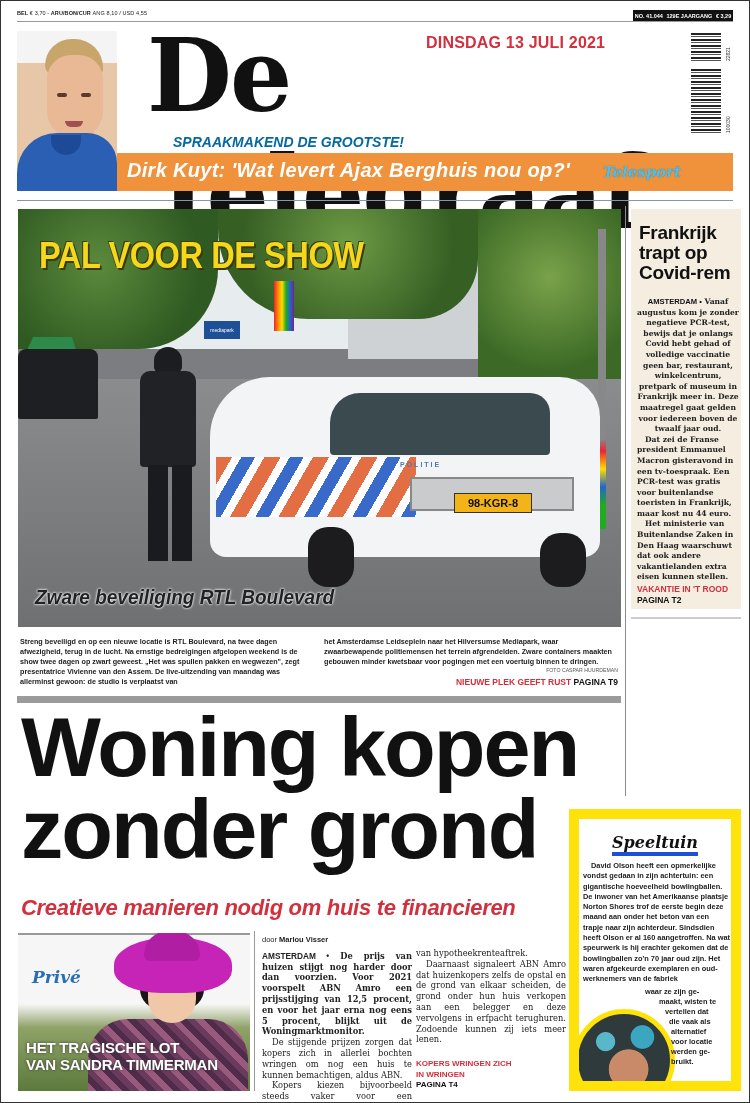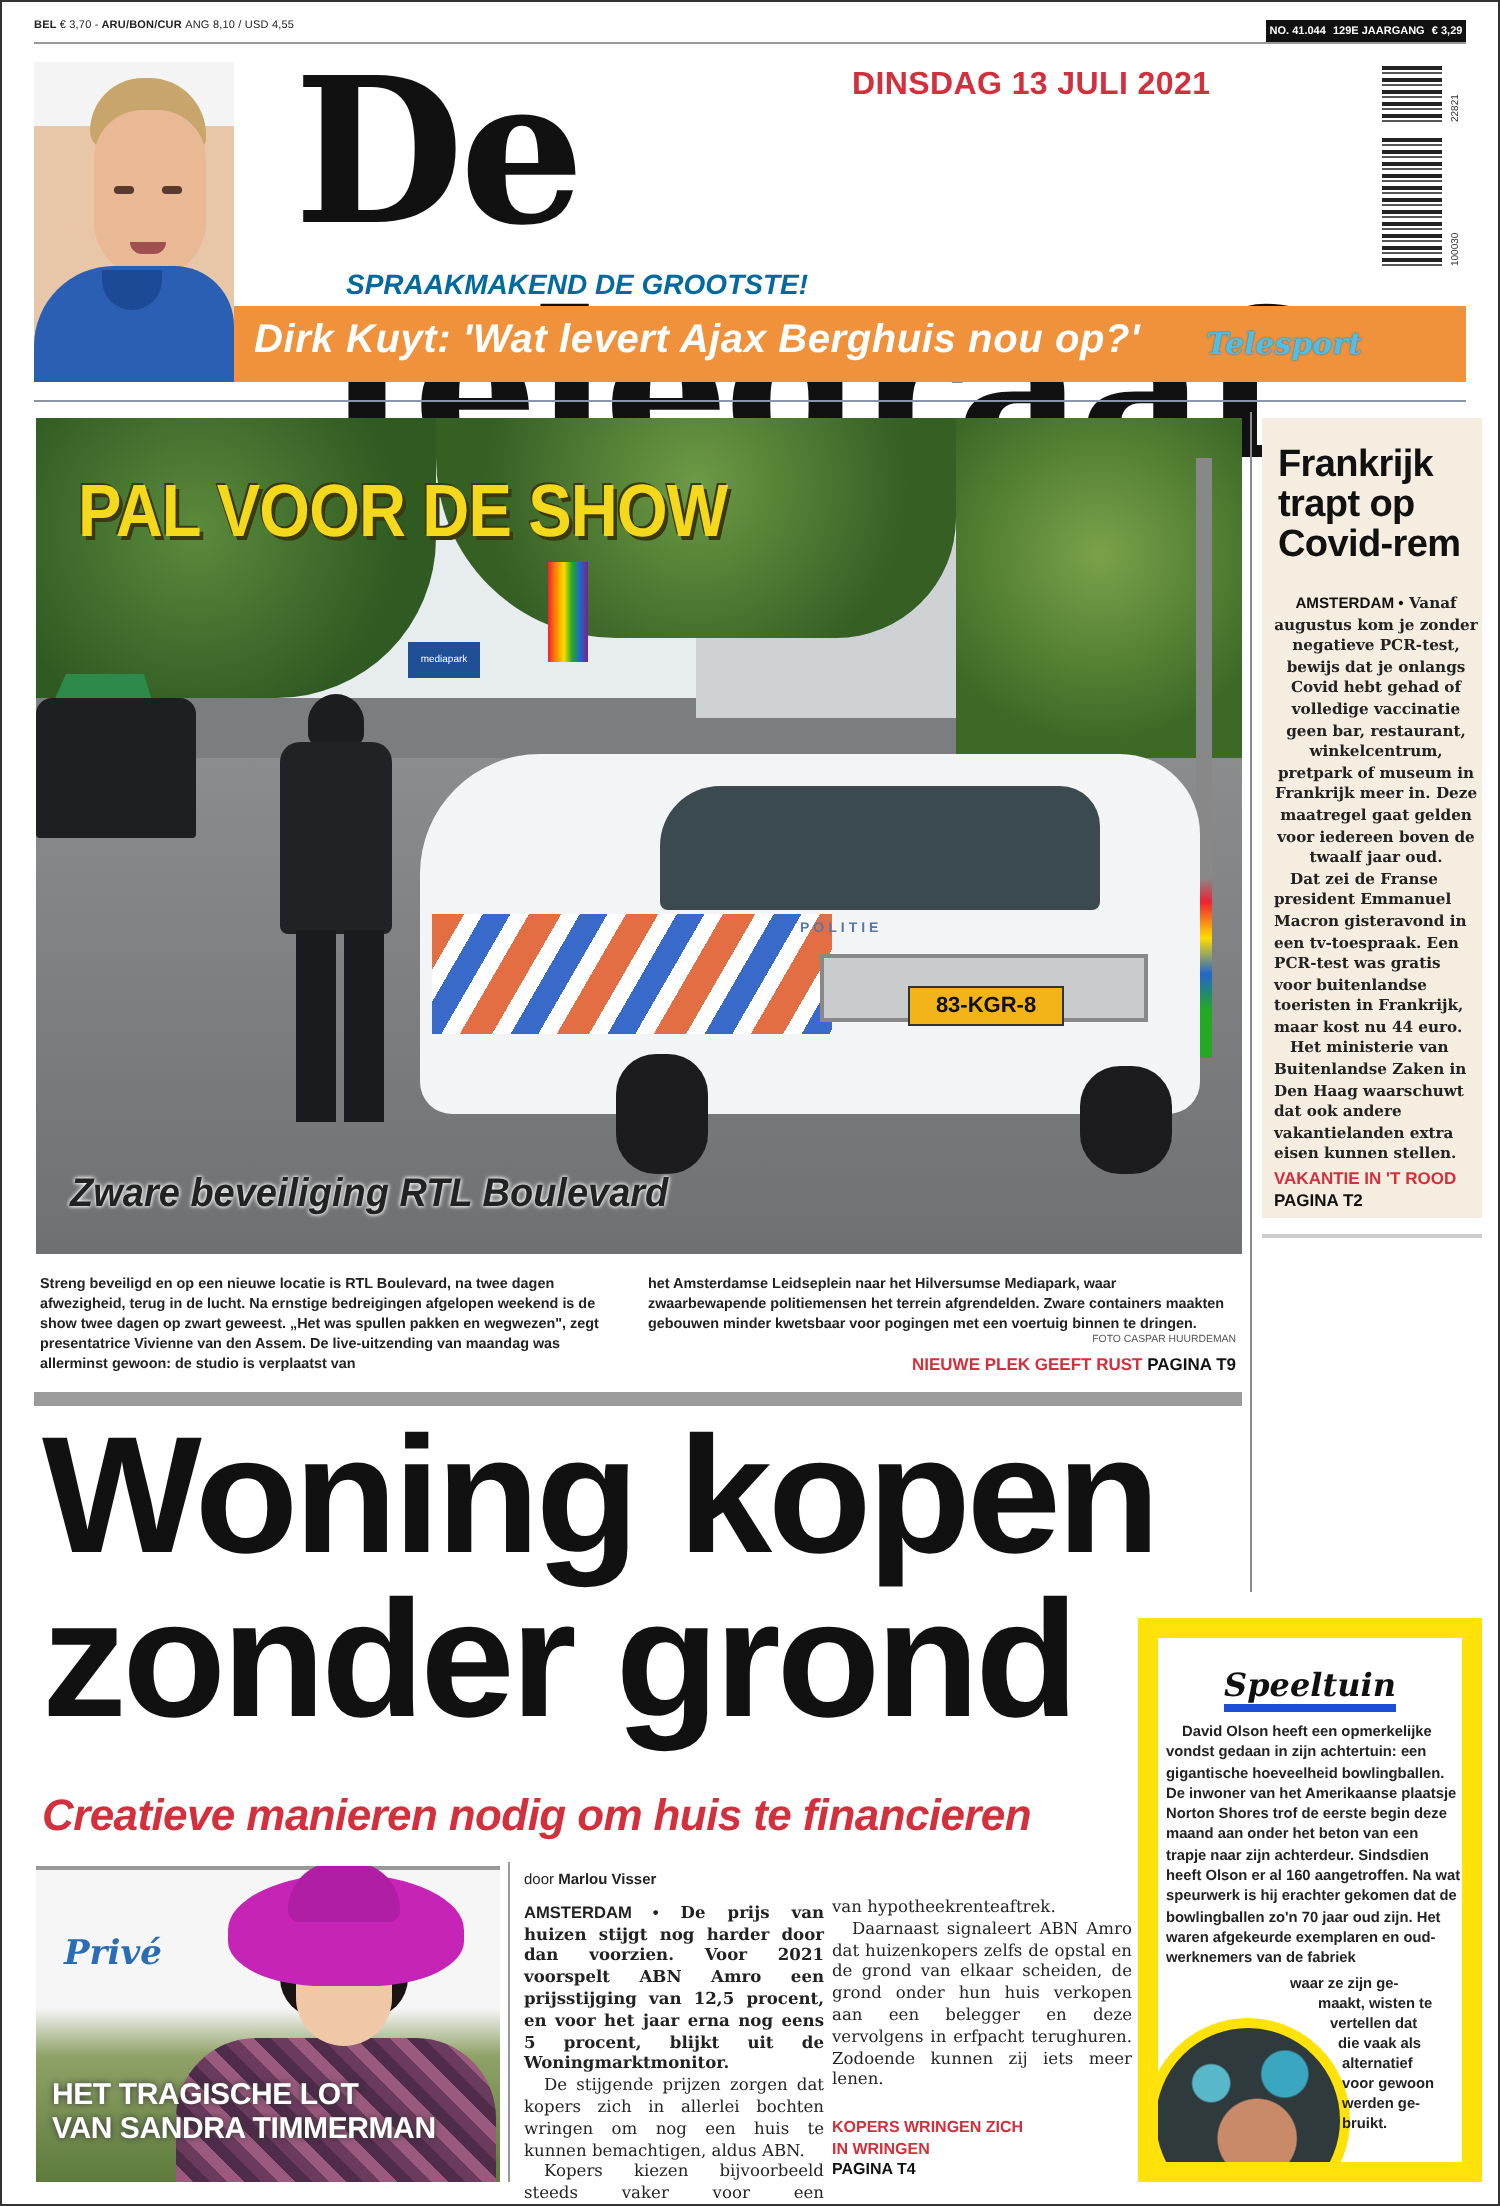--- a/index.html
+++ b/index.html
@@ -174,21 +174,21 @@
       <div class="helm"></div>
         <div class="body"></div>
         <div class="legs"></div>
     </div>
     <div class="car">
       <div class="shell"></div>
       <div class="glass"></div>
       <div class="stripes"></div>
       <div class="politie">POLITIE</div>
       <div class="grille"></div>
-      <div class="plate">83-KGR-8</div>
+      <div class="plate">98-KGR-8</div>
       <div class="wheel1"></div>
         <div class="wheel2"></div>
     </div>
   </div>
   <div class="abs photo-head">PAL VOOR DE SHOW</div>
   <div class="abs photo-cap">Zware beveiliging RTL Boulevard</div>
 
   <div class="abs cap-col cap1">Streng beveiligd en op een nieuwe locatie is RTL Boulevard, na twee dagen afwezigheid, terug in de lucht. Na ernstige bedreigingen afgelopen weekend is de show twee dagen op zwart geweest. „Het was spullen pakken en wegwezen", zegt presentatrice Vivienne van den Assem. De live-uitzending van maandag was allerminst gewoon: de studio is verplaatst van</div>
   <div class="abs cap-col cap2">het Amsterdamse Leidseplein naar het Hilversumse Mediapark, waar zwaarbewapende politiemensen het terrein afgrendelden. Zware containers maakten gebouwen minder kwetsbaar voor pogingen met een voertuig binnen te dringen.</div>
   <div class="abs credit">FOTO CASPAR HUURDEMAN</div>
@@ -223,21 +223,21 @@
   <div class="abs speel">
     <div class="inner">
       <h3><span>Speeltuin</span></h3>
       <div class="body"><span class="ind"></span><span>David Olson heeft een opmerkelijke vondst gedaan in zijn achtertuin: een gigantische hoeveelheid bowlingballen. De inwoner van het Amerikaanse plaatsje Norton Shores trof de eerste begin deze maand aan onder het beton van een trapje naar zijn achterdeur. Sindsdien heeft Olson er al 160 aangetroffen. Na wat speurwerk is hij erachter gekomen dat de bowlingballen zo'n 70 jaar oud zijn. Het waren afgekeurde exemplaren en oud-werknemers van de fabriek</span></div>
       <div class="circle"></div>
       <div class="tail" style="left:66px;top:168px;">waar ze zijn ge-</div>
       <div class="tail" style="left:80px;top:178px;">maakt, wisten te</div>
       <div class="tail" style="left:86px;top:188px;">vertellen dat</div>
       <div class="tail" style="left:90px;top:198px;">die vaak als</div>
       <div class="tail" style="left:92px;top:208px;">alternatief</div>
-      <div class="tail" style="left:92px;top:218px;">voor gewoon</div>
+      <div class="tail" style="left:92px;top:218px;">voor locatie</div>
       <div class="tail" style="left:92px;top:228px;">werden ge-</div>
       <div class="tail" style="left:92px;top:238px;">bruikt.</div>
     </div>
   </div>
 
   <div class="abs prive">
     <div class="rule"></div>
     <div class="body"></div>
     <div class="hairl"></div>
     <div class="face"></div>

